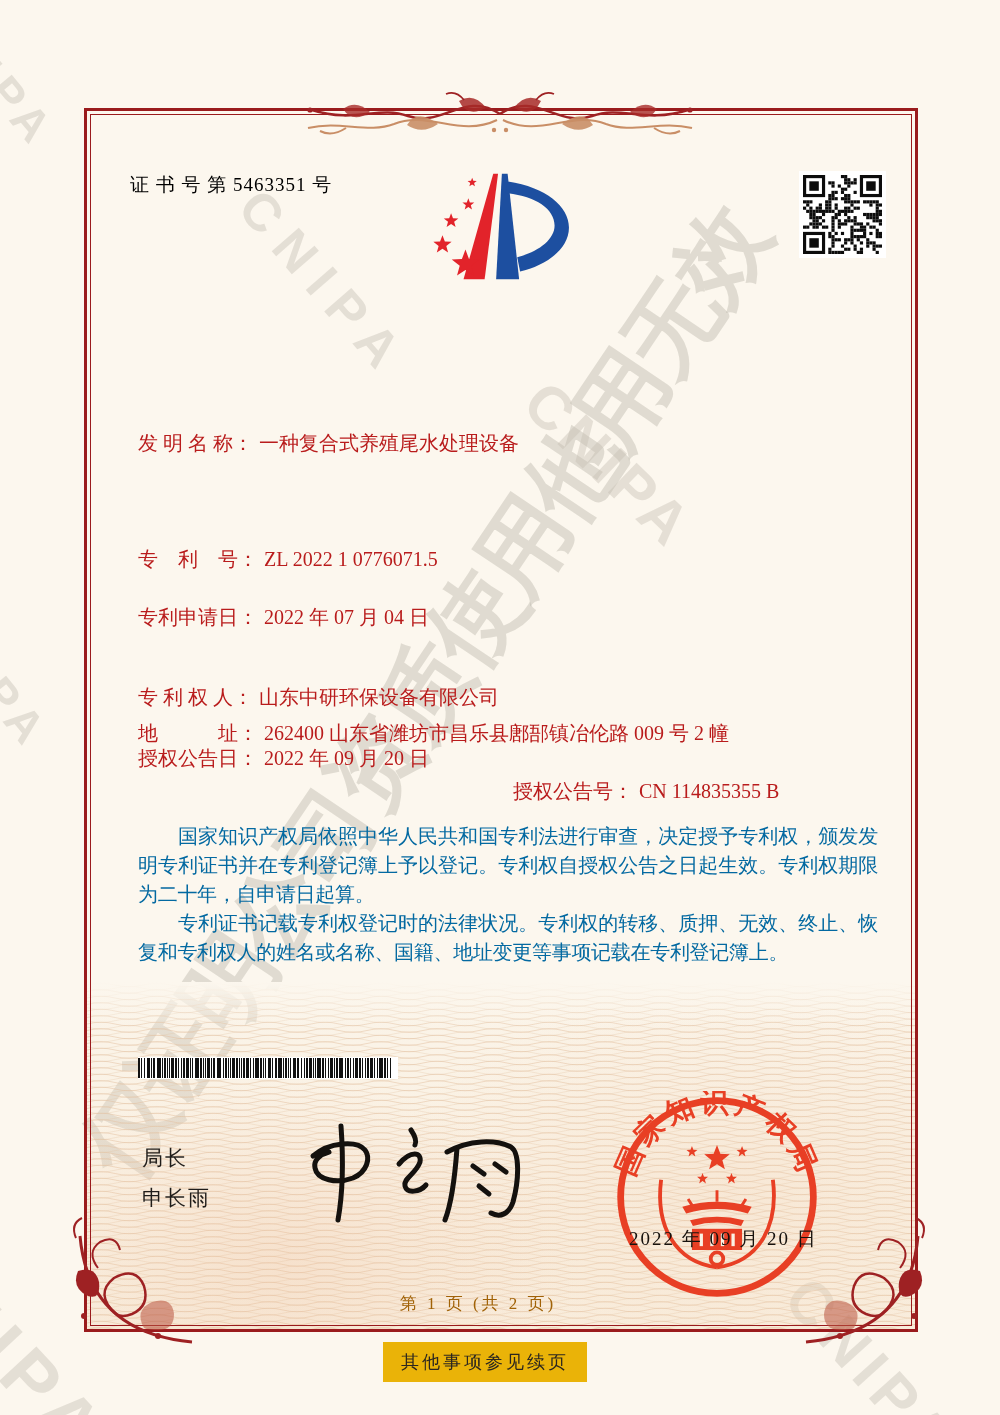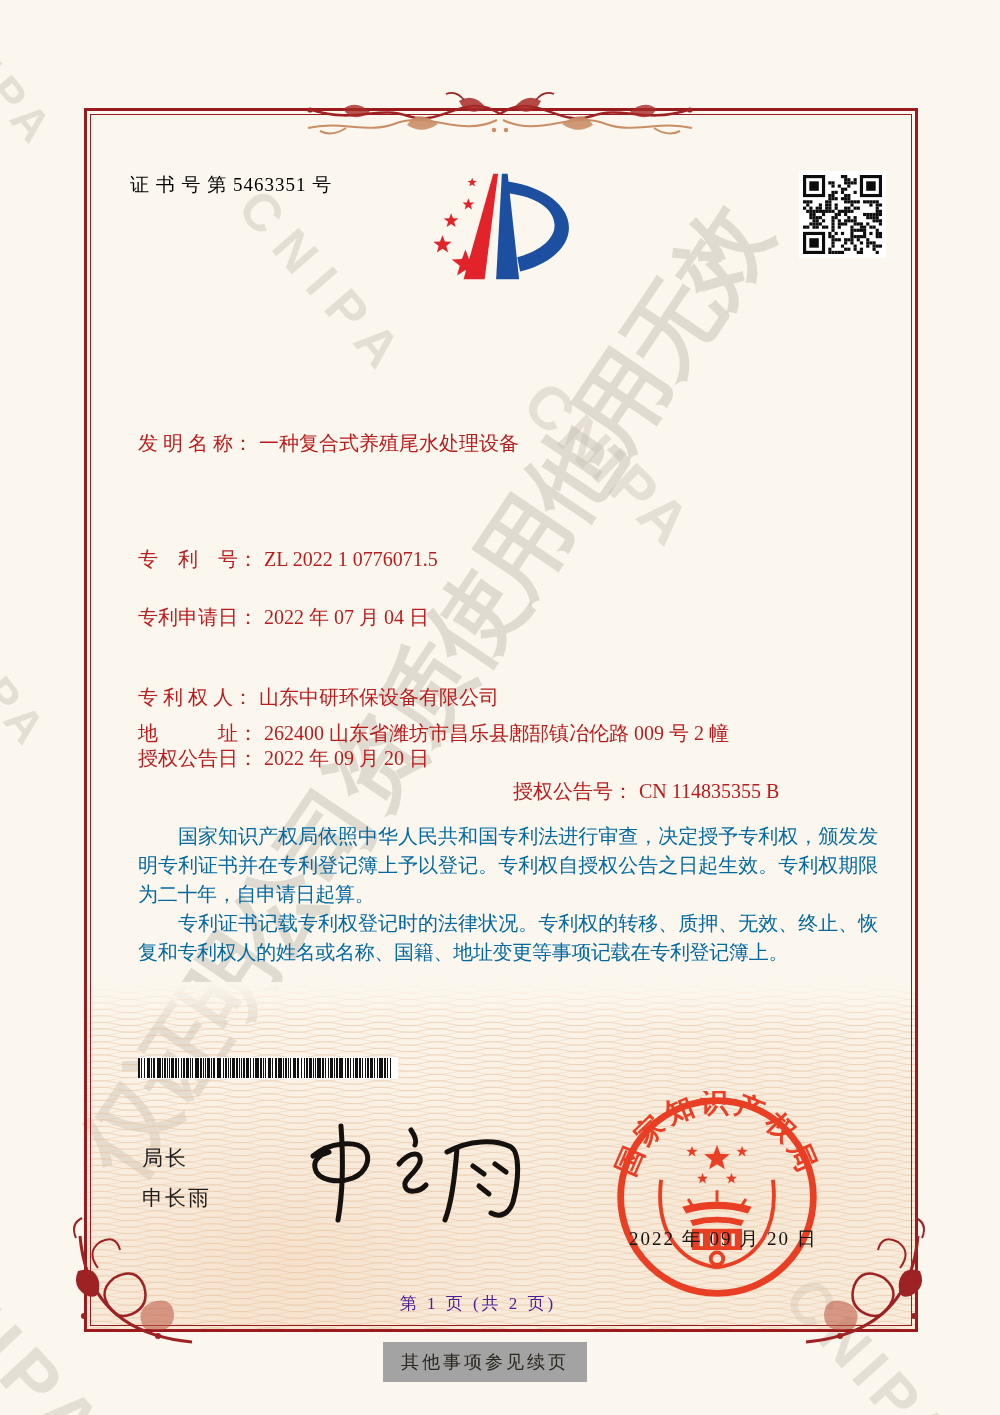--- a/index.html
+++ b/index.html
@@ -38,23 +38,23 @@
   .body{position:absolute;z-index:6;left:138px;top:822px;width:740px;font-size:20px;
       line-height:29px;letter-spacing:-0.3px;color:#0369a1;text-align:justify;}
   .body p{margin:0;text-indent:2em;}
   .barcode{position:absolute;z-index:6;left:138px;top:1057px;width:260px;height:22px;}
   .officer-title{position:absolute;z-index:6;left:142px;top:1144px;font-size:21px;letter-spacing:2px;text-align:center;}
   .officer-name{position:absolute;z-index:6;left:142px;top:1184px;font-size:21px;letter-spacing:2px;}
   .signature{position:absolute;z-index:6;left:295px;top:1114px;width:245px;height:118px;}
   .seal{position:absolute;z-index:7;left:611px;top:1091px;width:212px;height:212px;opacity:.96;}
   .seal-date{position:absolute;z-index:8;left:629px;top:1226px;font-size:19px;letter-spacing:2px;color:#17120e;}
   .pageno{position:absolute;z-index:6;left:0;top:1292px;width:100%;text-align:center;
-      padding-right:44px;box-sizing:border-box;font-size:17px;letter-spacing:3px;color:#4c1d95;}
+      padding-right:44px;box-sizing:border-box;font-size:17px;letter-spacing:3px;color:#a16207;}
   .note{position:absolute;z-index:6;left:485px;top:1342px;transform:translateX(-50%);
-      background:#a3a3a3;padding:8px 18px;font-size:18px;letter-spacing:3px;color:#2a2620;white-space:nowrap;}
+      background:#eab308;padding:8px 18px;font-size:18px;letter-spacing:3px;color:#2a2620;white-space:nowrap;}
 </style>
 </head>
 <body>
 
 <div class="page">
 
   <div class="wm-phrase">仅证明公司资质使用他用无效</div>
   <div class="wm" style="left:-48px;top:-14px;transform:rotate(50deg);font-size:46px;">CNIPA</div>
   <div class="wm" style="left:272px;top:178px;transform:rotate(49deg);font-size:52px;letter-spacing:14px;">CNIPA</div>
   <div class="wm" style="left:558px;top:368px;transform:rotate(44deg);font-size:60px;letter-spacing:5px;color:rgba(198,191,179,.42);">CNIPA</div>

